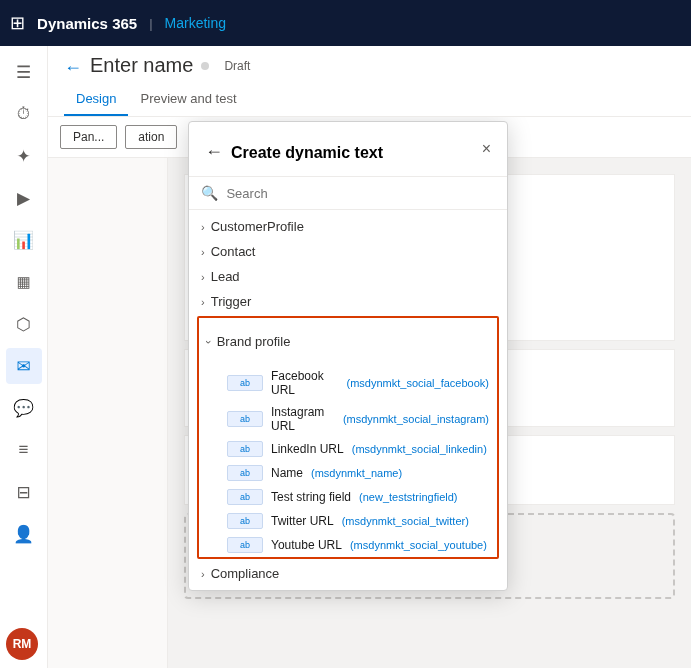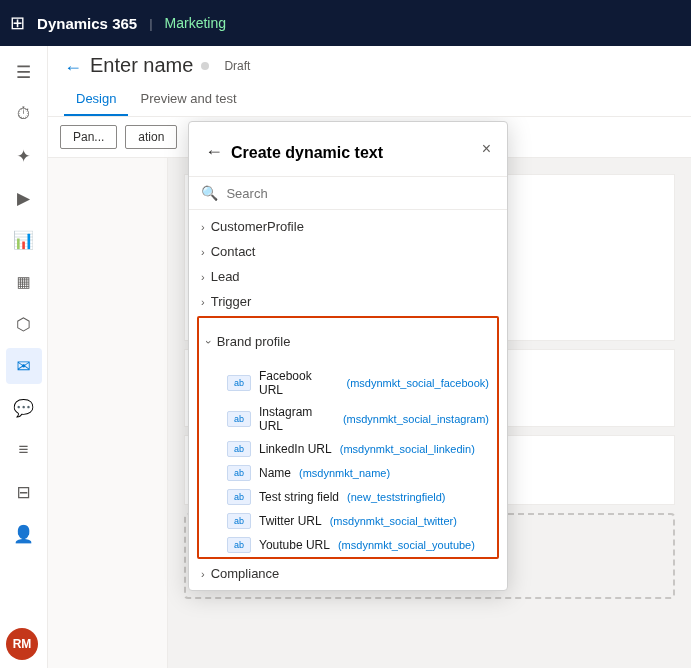--- a/index.html
+++ b/index.html
@@ -313,21 +313,21 @@
     .brand-item {
       display: flex;
       align-items: center;
       padding: 4px 8px 4px 28px;
       cursor: pointer;
       gap: 8px;
       font-size: 12px;
     }
 
     .field-icon {
-      width: 24px;
+      width: 36px;
       height: 16px;
       background: #e8f0fe;
       border: 1px solid #c8d8f0;
       border-radius: 2px;
       display: flex;
       align-items: center;
       justify-content: center;
       font-size: 9px;
       color: #0078d4;
       flex-shrink: 0;
@@ -363,21 +363,21 @@
       font-weight: 600;
     }
   </style>
 </head>
 <body>
 
 <div class="top-nav">
   <span style="color:#fff;font-size:18px;cursor:pointer;">⊞</span>
   <span style="color:#fff;font-size:15px;font-weight:600;">Dynamics 365</span>
   <span style="color:rgba(255,255,255,0.4);">|</span>
-  <span style="color:#86efac;font-size:14px;">Marketing</span>
+  <span style="color:#0ea5e9;font-size:14px;">Marketing</span>
 </div>
 
 <div class="left-sidebar">
   <div class="sidebar-icon">☰</div>
   <div class="sidebar-icon">⏱</div>
   <div class="sidebar-icon">✦</div>
   <div class="sidebar-icon">▶</div>
   <div class="sidebar-icon">📊</div>
   <div class="sidebar-icon" style="font-size:15px;">▦</div>
   <div class="sidebar-icon">⬡</div>

